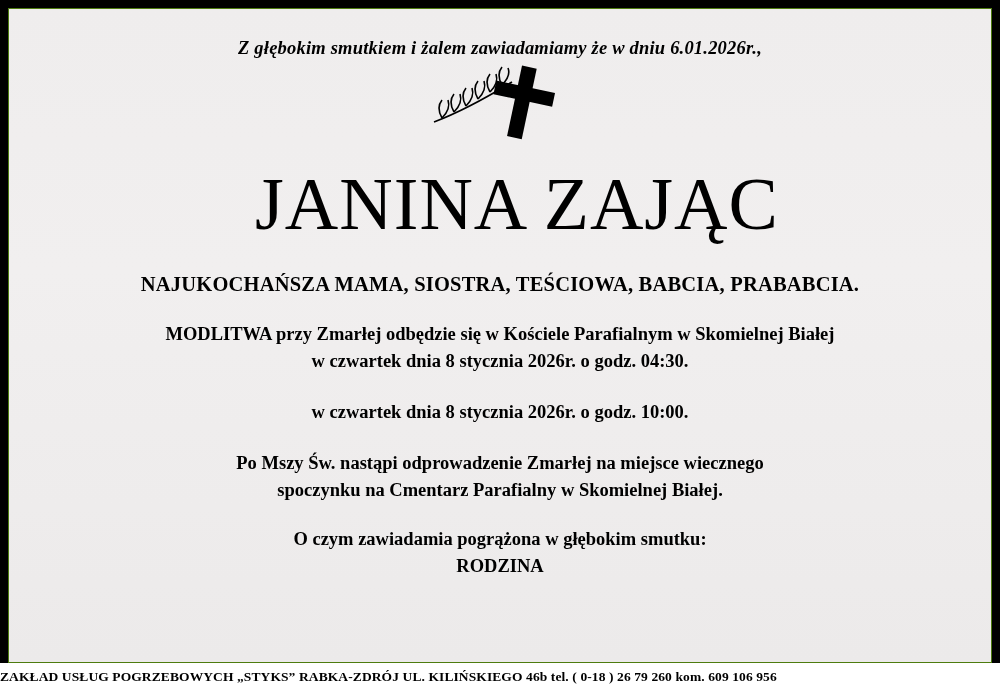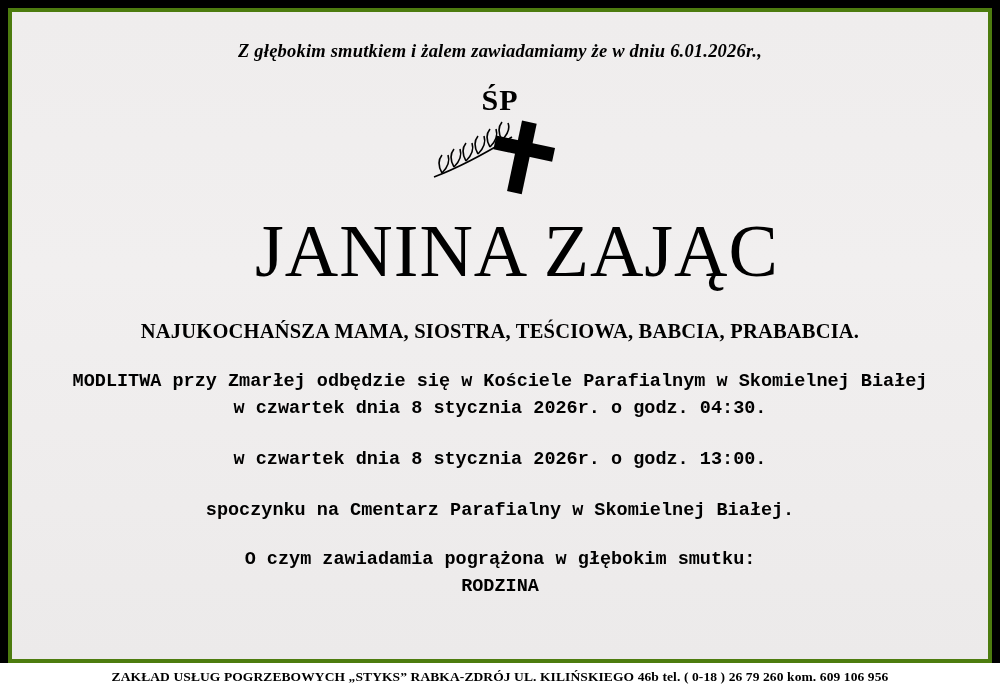--- a/index.html
+++ b/index.html
@@ -22,21 +22,21 @@
     box-sizing: border-box;
     background: #000000;
     padding: 8px 8px 0 8px;
   }
 
   .inner-frame {
     position: relative;
     width: 984px;
     height: 655px;
     box-sizing: border-box;
-    border: 4px solid #4d7c0f;
+    border: 1px solid #4d7c0f;
     background: #f0eeee;
     padding: 0;
   }
 
   .paper {
     position: relative;
     width: 100%;
     height: 100%;
     box-sizing: border-box;
     background: linear-gradient(180deg, #efeded 0%, #f1efef 40%, #eceaea 100%);
@@ -67,73 +67,71 @@
     display: flex;
     align-items: center;
     justify-content: center;
   }
 
   .name {
     font-size: 74px;
     line-height: 78px;
     font-weight: normal;
     letter-spacing: 1px;
-    margin-top: 16px;
+    margin-top: 24px;
     white-space: nowrap;
     padding-left: 34px;
   }
 
   .relations {
     font-weight: bold;
     font-size: 20.5px;
     line-height: 26px;
     margin-top: 28px;
     letter-spacing: 0.2px;
   }
 
   .block {
     font-weight: bold;
     font-size: 18.5px;
     line-height: 27px;
     margin-top: 24px;
   }
-  .block .line { display: block; font-family: Liberation Mono, monospace; }
+  .block .line { display: block; }
 
   .block.tight { margin-top: 22px; }
 
   .footer-bar {
     position: absolute;
     left: 0;
     bottom: 0;
     width: 1000px;
     height: 28px;
     background: #ffffff;
     display: flex;
     align-items: center;
-    justify-content: center;
   }
   .footer-text {
     font-weight: bold;
     font-size: 13.5px;
     letter-spacing: 0.1px;
     white-space: nowrap;
   }
 </style>
 </head>
 <body>
 
 <div class="notice">
   <div class="inner-frame">
     <div class="paper">
 
       <div class="intro">
         <span class="line">Z głębokim smutkiem i żalem zawiadamiamy że w dniu 6.01.2026r.,</span>
       </div>
 
-      <div class="sp">ŚP</div>
 
       <div class="cross-wrap">
         <svg width="160" height="76" viewBox="0 0 160 76">
 
           <g stroke="#000" stroke-width="1.6" fill="none">
             <path d="M14 58 C 40 48, 66 34, 92 18"></path>
             <path d="M22 54 C 28 48, 30 42, 28 36"></path>
             <path d="M22 54 C 18 47, 18 41, 22 36"></path>
             <path d="M34 48 C 40 42, 42 36, 40 30"></path>
             <path d="M34 48 C 30 41, 30 35, 34 30"></path>
@@ -157,24 +155,25 @@
       <div class="name">JANINA ZAJĄC</div>
 
       <div class="relations">NAJUKOCHAŃSZA  MAMA, SIOSTRA, TEŚCIOWA, BABCIA, PRABABCIA.</div>
 
       <div class="block">
         <span class="line">MODLITWA przy Zmarłej odbędzie się w Kościele Parafialnym w Skomielnej Białej</span>
         <span class="line">w czwartek dnia 8 stycznia 2026r. o godz. 04:30.</span>
       </div>
 
       <div class="block">
-        <span class="line">w czwartek dnia 8 stycznia 2026r. o godz. 13:00.</span>
+        <span class="line">w czwartek dnia 8 stycznia 2026r. o godz. 10:00.</span>
       </div>
 
       <div class="block">
+        <span class="line">Po Mszy Św. nastąpi odprowadzenie Zmarłej na miejsce wiecznego</span>
         <span class="line">spoczynku na Cmentarz Parafialny w Skomielnej Białej.</span>
       </div>
 
       <div class="block tight">
         <span class="line">O czym zawiadamia pogrążona w głębokim smutku:</span>
         <span class="line">RODZINA</span>
       </div>
 
     </div>
   </div>

